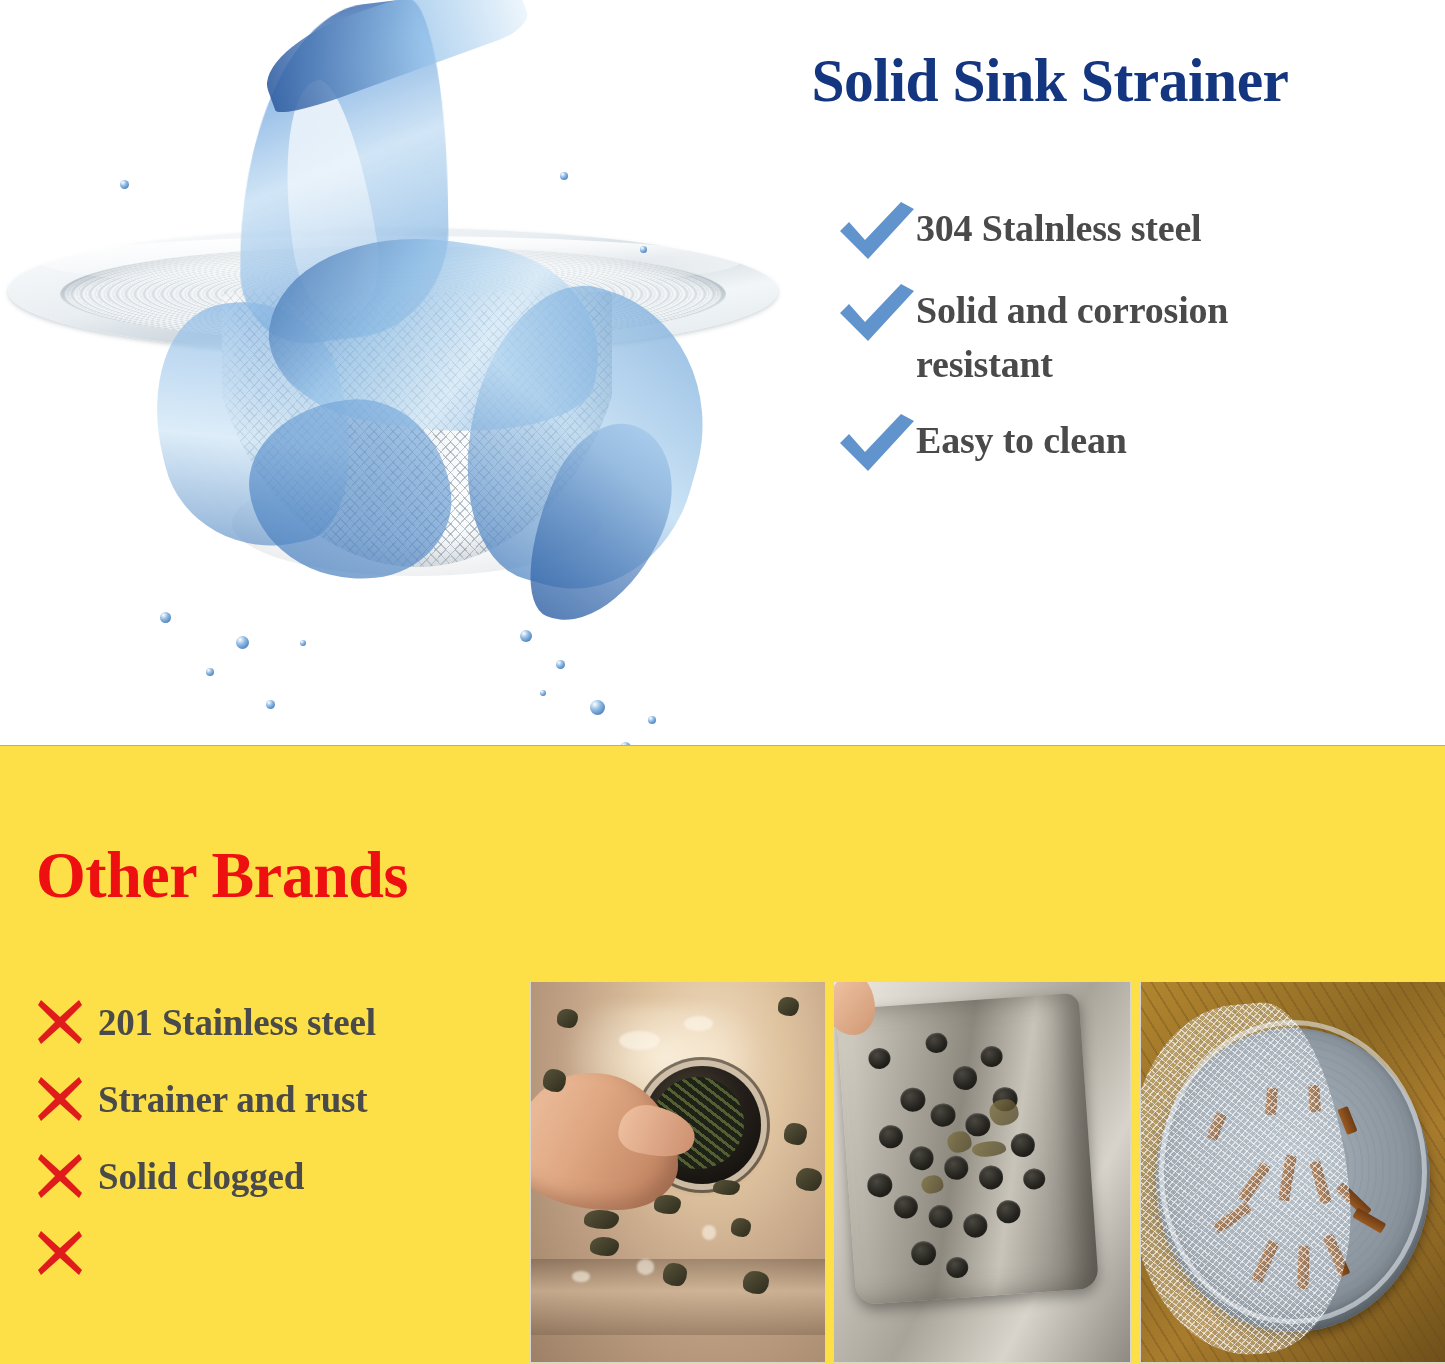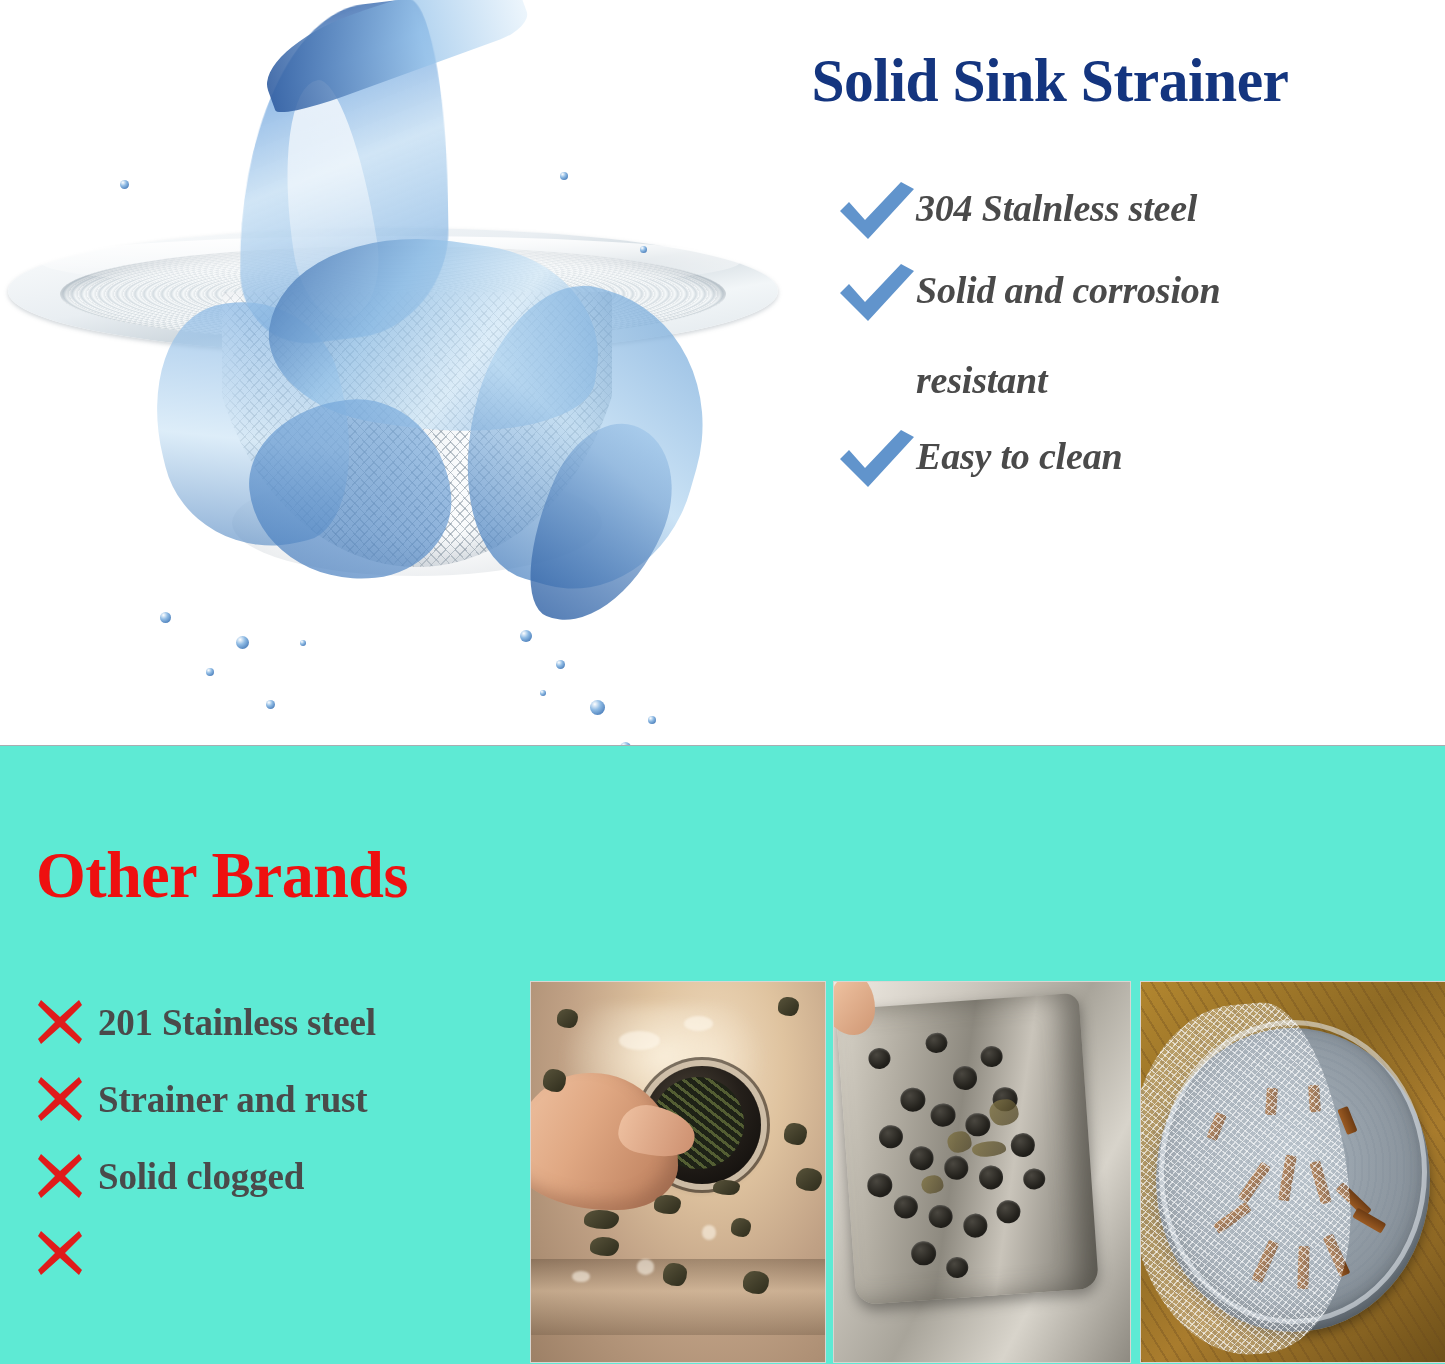--- a/index.html
+++ b/index.html
@@ -174,23 +174,22 @@
     line-height: 1.05;
     letter-spacing: -0.5px;
     color: #14357f;
     text-align: center;
     transform: scaleX(.96);
     transform-origin: center;
   }
 
   #feature-list {
     position: absolute;
-    left: 838px; top: 180px;
+    left: 838px; top: 200px;
     width: 580px;
-    font-style: italic;
   }
   .feature-row {
     display: flex;
     align-items: flex-start;
     margin-bottom: 20px;
     min-height: 62px;
   }
   .check-icon {
     flex: 0 0 78px;
     height: 62px;
@@ -201,37 +200,37 @@
   .feature-text {
     flex: 1;
     font-family: "Liberation Serif", "DejaVu Serif", serif;
     font-weight: bold;
     font-size: 38px;
     line-height: 1.42;
     color: #4a4a4a;
     letter-spacing: -0.2px;
     padding-top: 2px;
   }
-  .feature-text .wrap2 { display: block; margin-top: 36px; }
+  .feature-text .wrap2 { display: block; }
 
   
   #divider {
     position: absolute;
     left: 0; top: 745px;
     width: 1445px; height: 1px;
     background: #a9adb1;
   }
 
   
   #bottom-section {
     position: absolute;
     left: 0; top: 746px;
     width: 1445px;
     height: 618px;
-    background: #5eead4;
+    background: #fde047;
   }
 
   #other-brands-title {
     position: absolute;
     left: 36px; top: 96px;
     font-family: "Liberation Serif", "DejaVu Serif", serif;
     font-weight: bold;
     font-size: 66px;
     line-height: 1;
     color: #ee1010;

